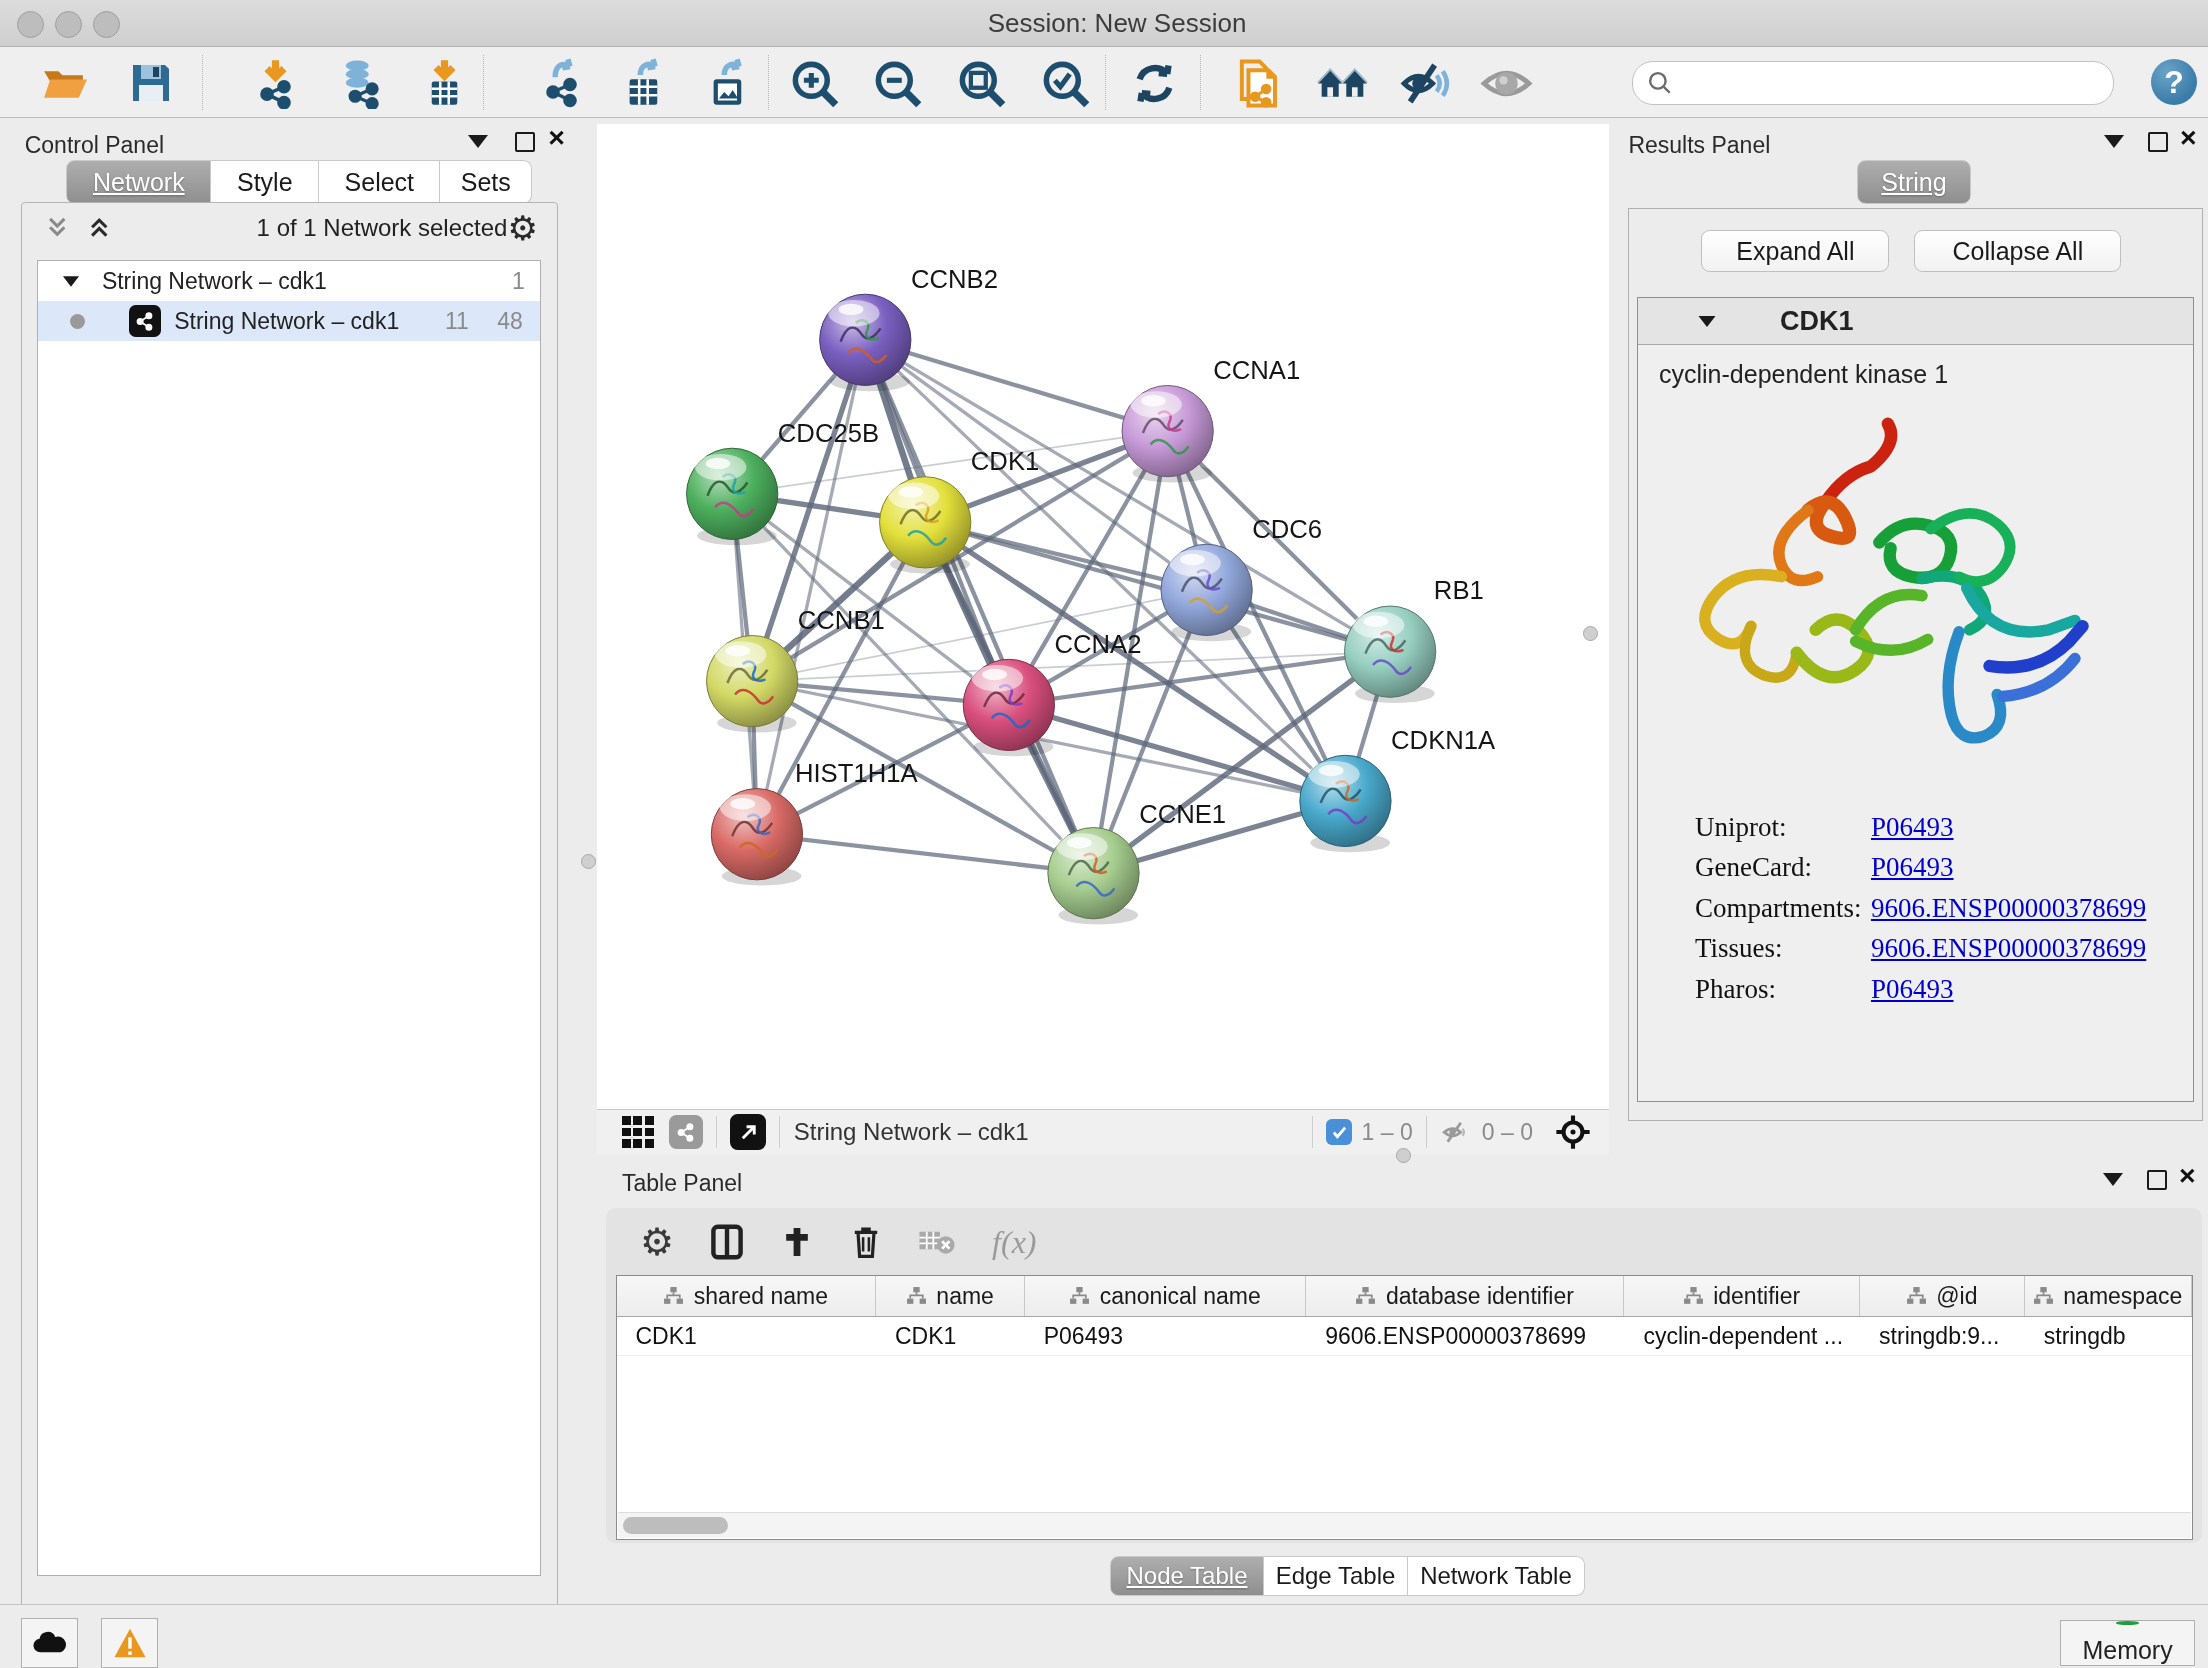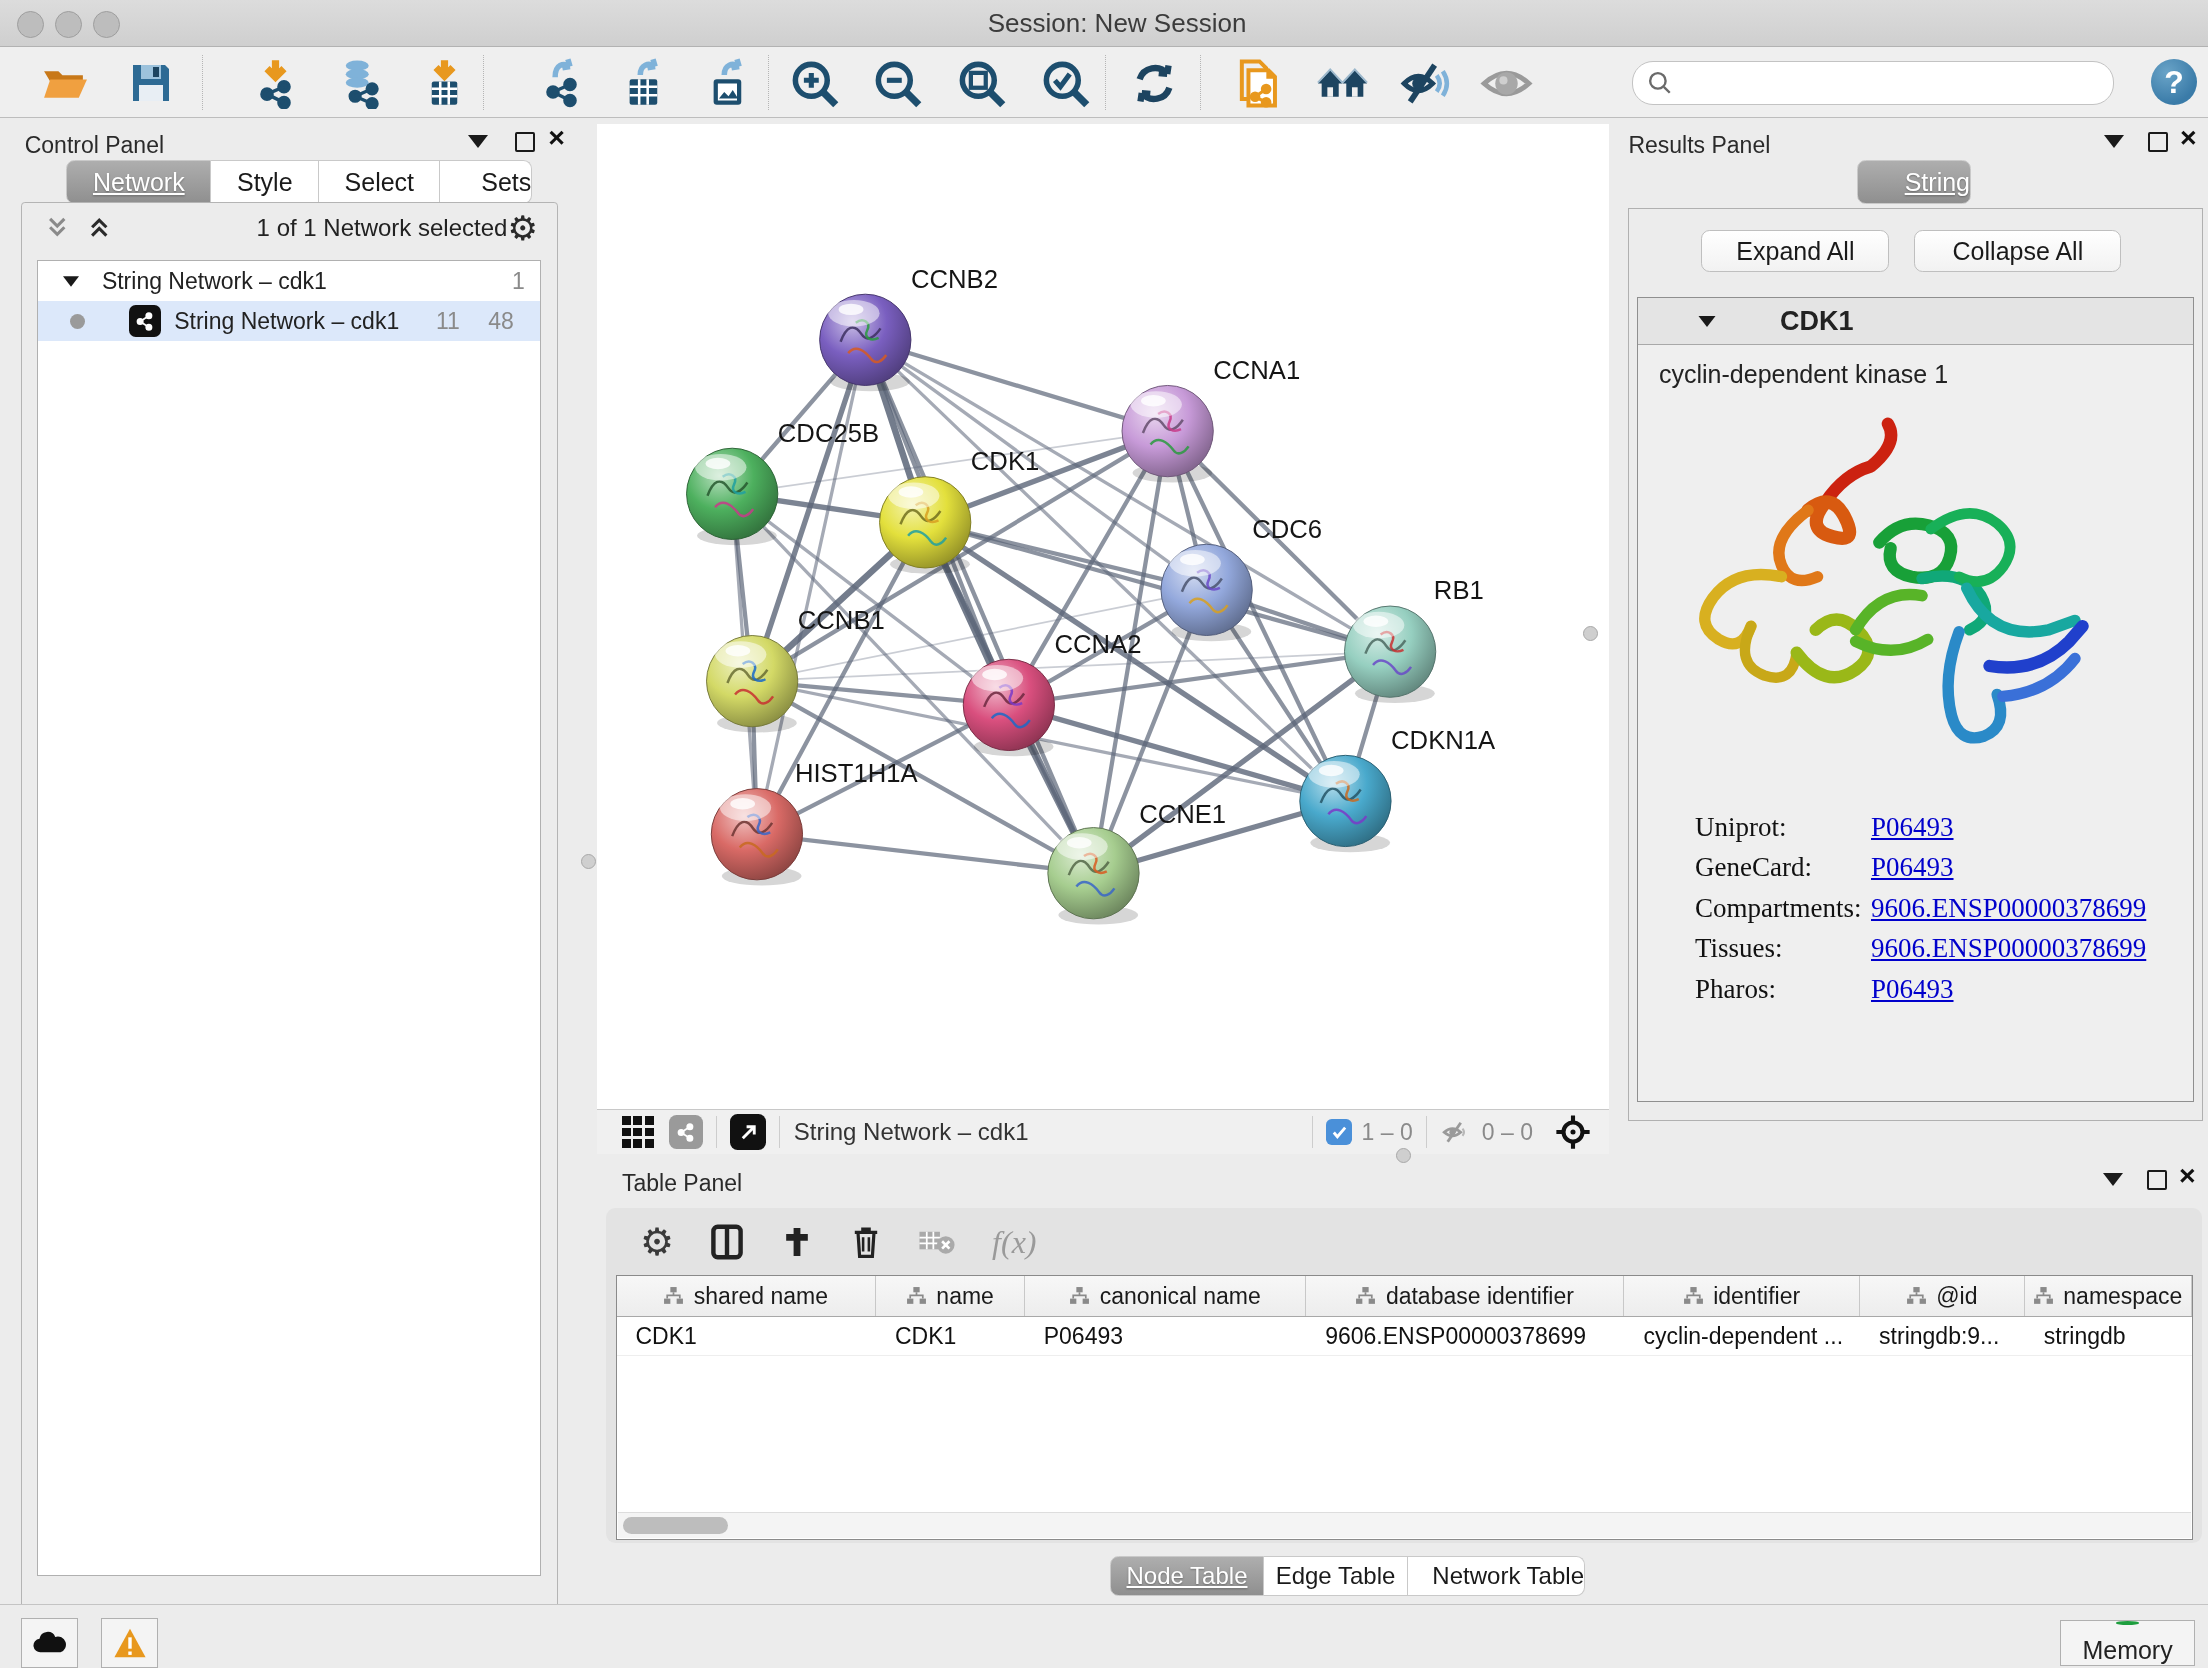--- a/index.html
+++ b/index.html
@@ -34,21 +34,21 @@
   .float-ico{display:inline-block;width:16px;height:16px;border:2.9px solid #1a1a1a;border-radius:1.9px;}
   .tri{display:inline-block;width:0;height:0;border-left:10.5px solid transparent;
     border-right:10.5px solid transparent;border-top:13.3px solid #1a1a1a;}
   .x-ico{font-size:28.5px;font-weight:bold;color:#111;line-height:23px;}
 
   
   .seg{display:flex;}
   .seg .tab{height:42px;line-height:42px;text-align:center;font-size:25px;background:#fff;
     border:1px solid #c9c9c9;border-left:none;color:#1a1a1a;}
   .seg .tab:first-child{border-left:1px solid #c9c9c9;border-radius:8.6px 0 0 8.6px;text-decoration:underline;}
-  .seg .tab:last-child{border-radius:0 8.6px 8.6px 0;text-align:right;}
+  .seg .tab:last-child{border-radius:0 8.6px 8.6px 0;}
   .seg .tab.sel{background:linear-gradient(#aeaeae,#8f8f8f);color:#fff;text-shadow:0 1px 1.9px rgba(0,0,0,.3);}
   .seg .tab.single{border-radius:8.6px;border-left:1px solid #c9c9c9;}
 
   
   #control-panel{left:13.3px;top:124px;width:552px;height:1455px;}
   #cp-box{position:absolute;left:7.6px;top:78px;width:535px;height:1499px;border:1px solid #b4b4b4;
     background:#ececec;border-radius:3.8px;}
   #cp-tree{position:absolute;left:15px;top:57px;width:502px;height:1314px;background:#fff;
     border:1px solid #b0b0b0;}
   .tree-row{position:relative;height:40px;display:flex;align-items:center;font-size:23px;}
@@ -337,21 +337,21 @@
                 <g stroke="#fff" stroke-width="2" fill="#fff">
               <circle cx="7" cy="12" r="3"></circle>
                   <circle cx="17" cy="5.5" r="3"></circle>
                   <circle cx="17" cy="18.5" r="3"></circle>
               <path d="M7 12 L17 5.5 M7 12 L17 18.5"></path>
                 </g>
               </svg>
           </span>
           <span style="margin-left:13.3px">String Network – cdk1</span>
           <span class="count" style="margin-left:auto">11</span>
-          <span class="count" style="margin-left:28.5px;margin-right:26px">48</span>
+          <span class="count" style="margin-left:28.5px;margin-right:17px">48</span>
         </div>
       </div>
     </div>
   </div>
 
   <div id="canvas" class="abs">
     <svg id="net-svg" width="1012" height="985" viewBox="0 0 1064 1036">
         <defs>
           <radialGradient id="grad0" cx="36%" cy="30%" r="78%">
             <stop offset="0%" stop-color="#cabfe6"></stop>

